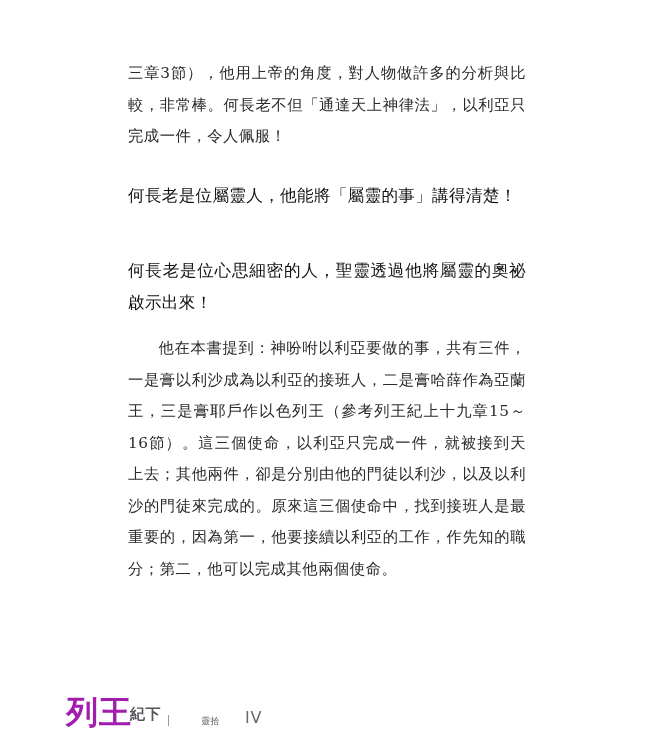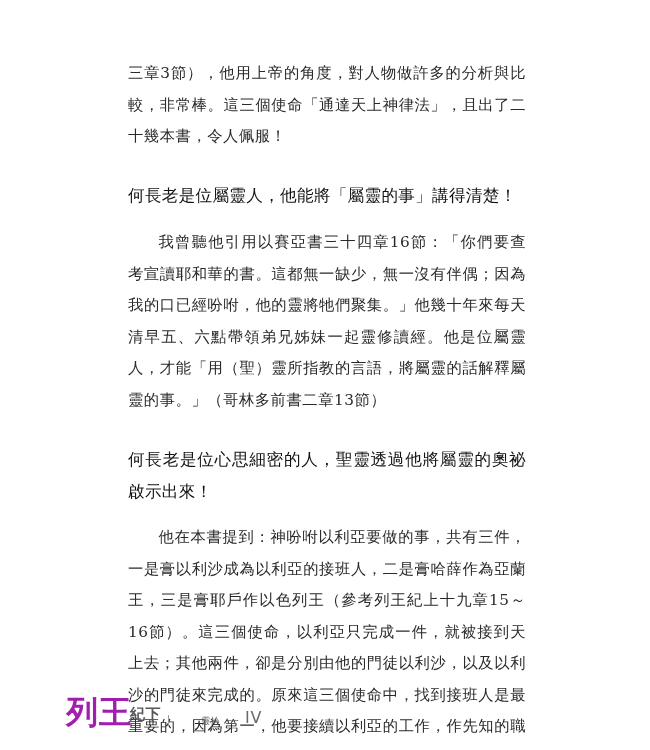--- a/index.html
+++ b/index.html
@@ -121,29 +121,28 @@
     font-family: "DejaVu Sans", "Liberation Sans", sans-serif;
   }
 </style>
 </head>
 <body>
 
 <div class="page">
 
   <div class="content">
 
-    <p class="para">三章3節），他用上帝的角度，對人物做許多的分析與比較，非常棒。這三個使命「通達天上神律法」，且出了二十幾本書，令人佩服！</p>
+    <p class="para">三章3節），他用上帝的角度，對人物做許多的分析與比較，非常棒。何長老不但「通達天上神律法」，以利亞只完成一件，令人佩服！</p>
 
     <div class="block-gap-heading-top"></div>
 
     <h2 class="heading">何長老是位屬靈人，他能將「屬靈的事」講得清楚！</h2>
 
     <div class="block-gap-heading-bot"></div>
 
-    <p class="para indent">我曾聽他引用以賽亞書三十四章16節：「你們要查考宣讀耶和華的書。這都無一缺少，無一沒有伴偶；因為我的口已經吩咐，他的靈將牠們聚集。」他幾十年來每天清早五、六點帶領弟兄姊妹一起靈修讀經。他是位屬靈人，才能「用（聖）靈所指教的言語，將屬靈的話解釋屬靈的事。」（哥林多前書二章13節）</p>
 
     <div class="block-gap-h2-top"></div>
 
     <h2 class="heading">何長老是位心思細密的人，聖靈透過他將屬靈的奧祕啟示出來！</h2>
 
     <div class="block-gap-h2-bot"></div>
 
     <p class="para indent">他在本書提到：神吩咐以利亞要做的事，共有三件，一是膏以利沙成為以利亞的接班人，二是膏哈薛作為亞蘭王，三是膏耶戶作以色列王（參考列王紀上十九章15～16節）。這三個使命，以利亞只完成一件，就被接到天上去；其他兩件，卻是分別由他的門徒以利沙，以及以利沙的門徒來完成的。原來這三個使命中，找到接班人是最重要的，因為第一，他要接續以利亞的工作，作先知的職分；第二，他可以完成其他兩個使命。</p>
 
   </div>

